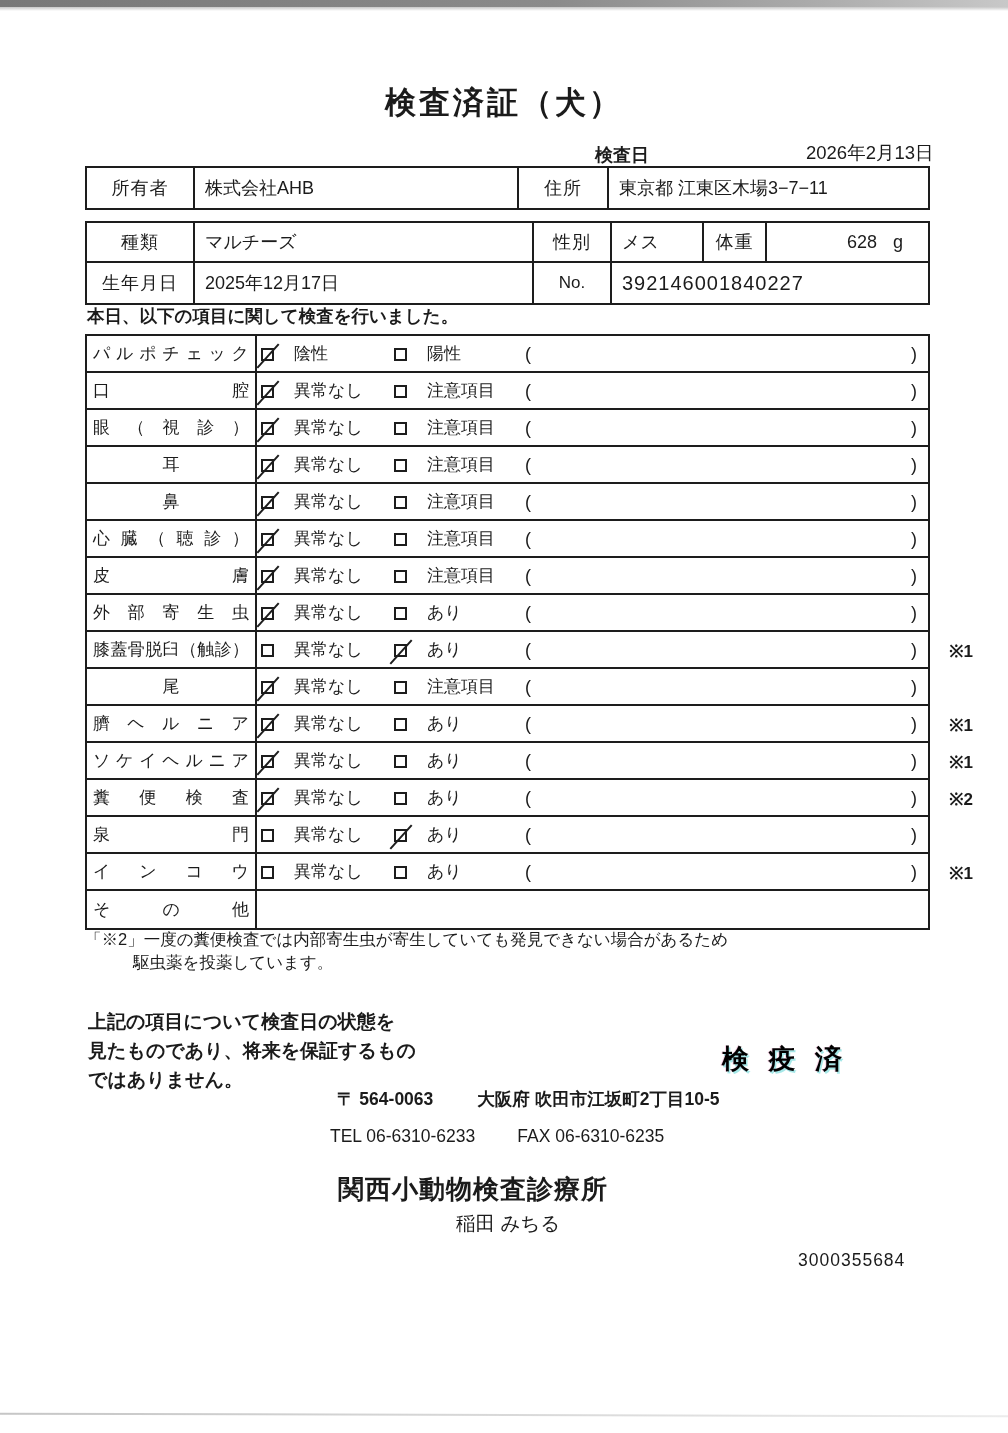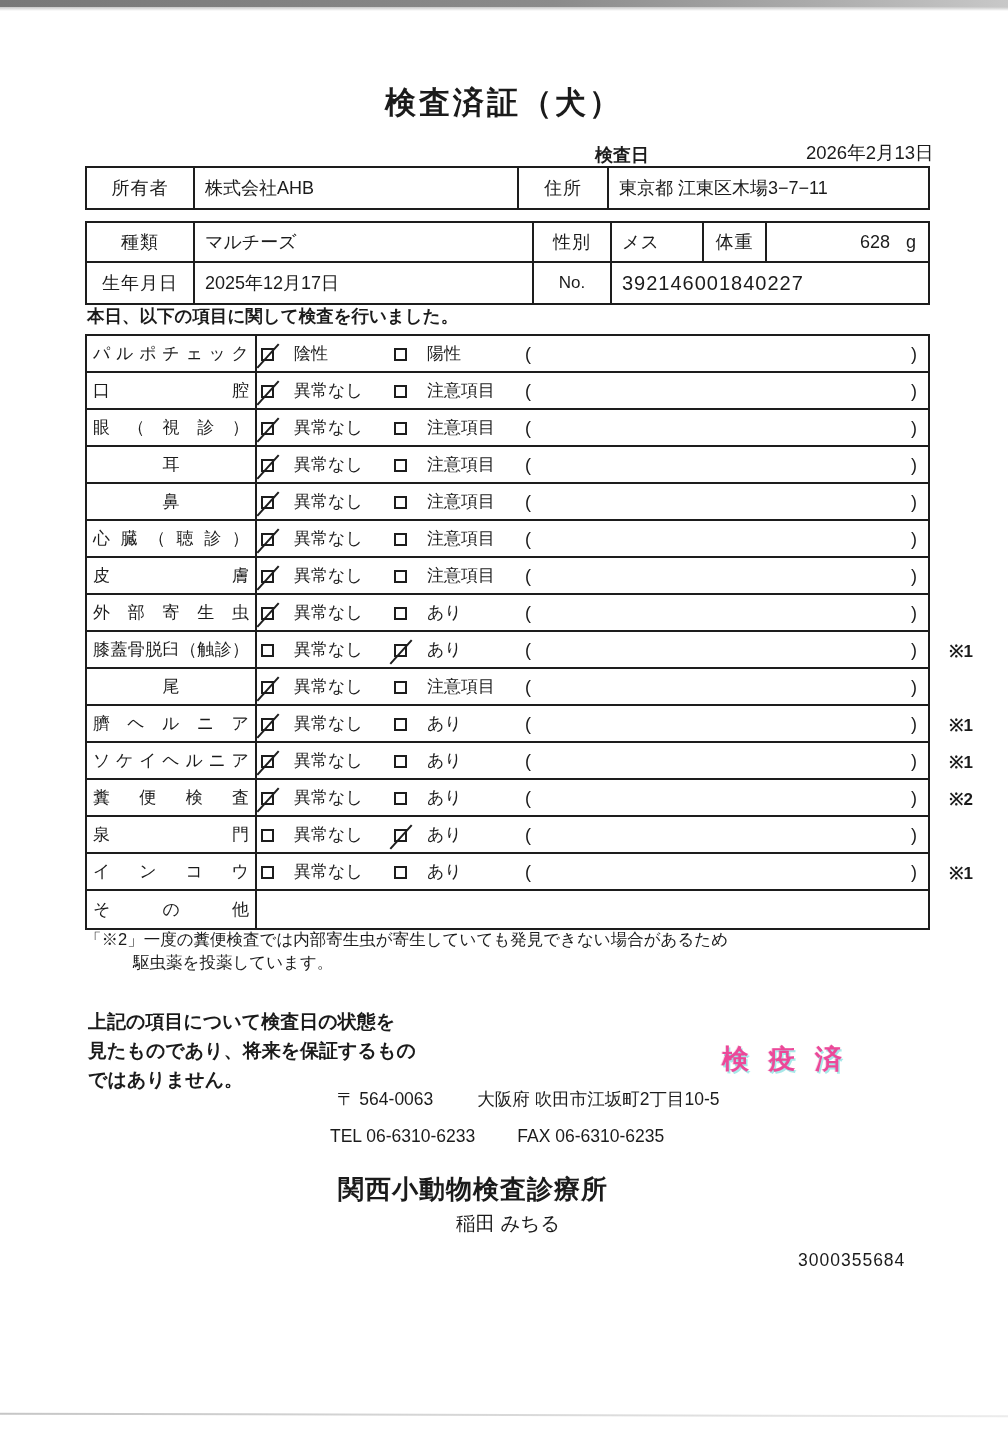--- a/index.html
+++ b/index.html
@@ -25,21 +25,21 @@
   .row{ display:grid; height:40px; }
   .row > div{ border-left:2px solid #1d1d1d; display:flex; align-items:center; font-size:18px; overflow:hidden; }
   .row > div:first-child{ border-left:none; }
   .lbl{ justify-content:center; letter-spacing:1px; }
   .val{ padding-left:10px; }
   .owner-tbl{ top:166px; }
   .owner-tbl .row{ grid-template-columns:106px 324px 90px 1fr; }
   .pet-tbl{ top:221px; }
   .pet-tbl .row1{ grid-template-columns:106px 339px 78px 92px 63px 1fr; border-bottom:2px solid #1d1d1d; }
   .pet-tbl .row2{ grid-template-columns:106px 339px 78px 1fr; }
-  .weight-val{ justify-content:flex-end !important; padding-right:12px; gap:16px; }
+  .weight-val{ justify-content:flex-end !important; padding-right:25px; gap:16px; }
   .no-val{ font-size:20px !important; letter-spacing:1px; }
 
   .intro{ position:absolute; top:304px; left:87px; font-size:17.5px; font-weight:600; }
 
   .checklist{ position:absolute; top:334px; left:85px; width:845px; border:2.5px solid #1d1d1d; }
   .chk-row{ display:flex; height:37px; border-bottom:2px solid #1d1d1d; position:relative; }
   .chk-row:last-child{ border-bottom:none; }
   .chk-label{ width:170px; border-right:2px solid #1d1d1d; display:flex; align-items:center;
     justify-content:space-between; padding:0 6px; font-size:17px; font-weight:500; }
   .chk-label.single{ justify-content:center; }
@@ -53,23 +53,23 @@
   .paren-open{ position:absolute; left:268px; top:50%; transform:translateY(-50%); font-size:18px; }
   .paren-close{ position:absolute; right:11px; top:50%; transform:translateY(-50%); font-size:18px; }
   .note{ position:absolute; right:-45px; top:50%; transform:translateY(-50%); font-size:17px; font-weight:600; }
 
   .footnotes{ position:absolute; top:928px; left:85px; font-size:16.5px; font-weight:500; line-height:23px; }
   .footnotes .indent{ padding-left:48px; }
 
   .disclaimer{ position:absolute; top:1007px; left:88px; font-size:19px; font-weight:700; line-height:29px; }
 
   .stamp{ position:absolute; top:1041px; left:722px; font-size:27px; font-weight:600; letter-spacing:6px;
-    color:#ec4899; text-shadow:1.5px 1.5px 0 rgba(0,190,190,.35), -1px -.5px 0 rgba(210,0,110,.18); }
-
-  .postal-line{ position:absolute; top:1087px; left:337px; display:flex; gap:44px; font-size:17.5px; font-weight:400; }
+    color:#000000; text-shadow:1.5px 1.5px 0 rgba(0,190,190,.35), -1px -.5px 0 rgba(210,0,110,.18); }
+
+  .postal-line{ position:absolute; top:1087px; left:337px; display:flex; gap:44px; font-size:17.5px; font-weight:700; }
   .tel-line{ position:absolute; top:1126px; left:330px; display:flex; gap:42px; font-size:17.5px; }
   .clinic-name{ position:absolute; top:1172px; left:338px; font-size:26px; font-weight:600; letter-spacing:1px; }
   .clinic-staff{ position:absolute; top:1210px; left:456px; font-size:19.5px; font-weight:500; }
   .serial{ position:absolute; top:1250px; left:798px; font-size:17.5px; letter-spacing:1px;text-align:center; }
 </style>
 </head>
 <body>
 
 <div class="page">
   <div class="scan-top"></div>

